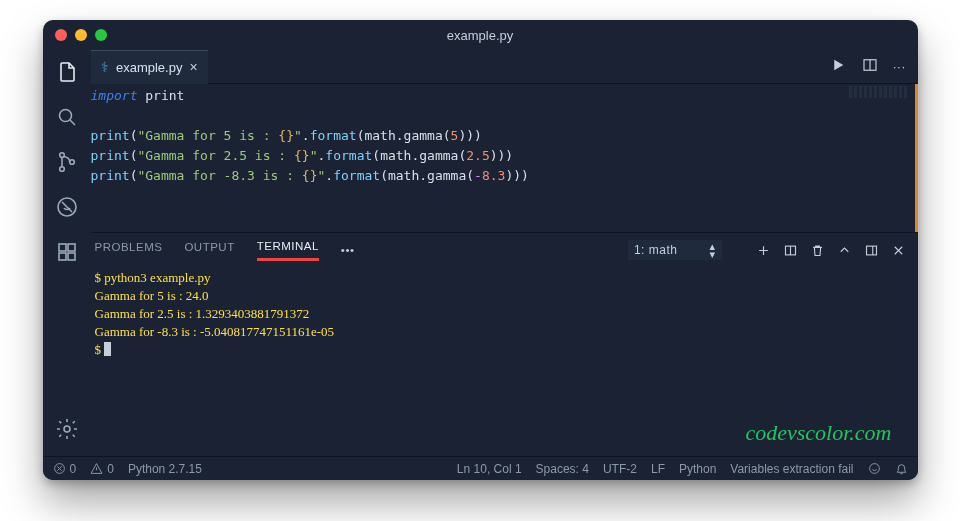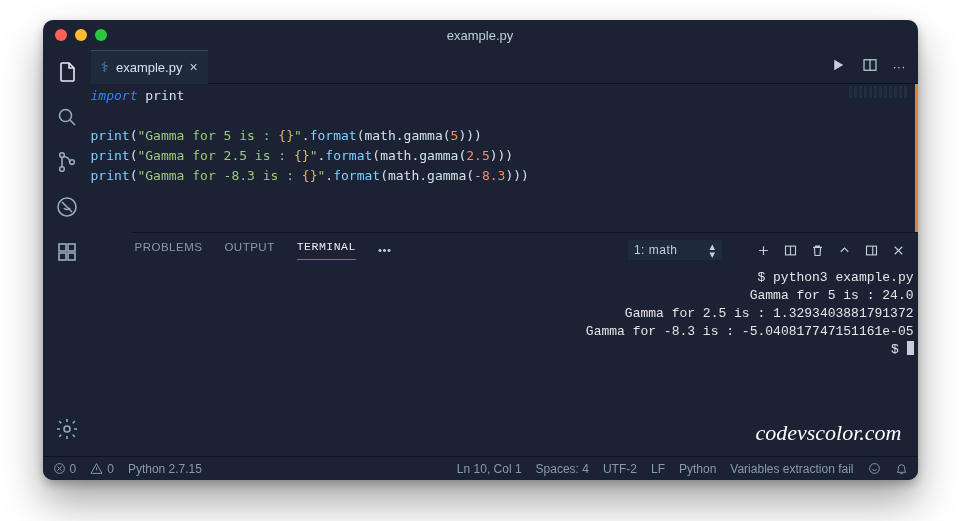--- a/index.html
+++ b/index.html
@@ -119,55 +119,53 @@
     background: repeating-linear-gradient(90deg,#2b3a4e 0 3px,transparent 3px 5px);
     opacity: .5;
   }
   
   .panel {
     flex: 1;
     border-top: 1px solid #0e1420;
     display: flex;
     flex-direction: column;
     min-height: 0;
-    margin-left: 40px;
   }
   .paneltabs {
     display: flex;
     align-items: center;
     gap: 22px;
     height: 34px;
     padding: 0 12px 0 4px;
     font-size: 11.5px;
     letter-spacing: .5px;
   }
   .paneltab { color: #8b99a9; cursor: pointer; padding-bottom: 6px; }
-  .paneltab.active { color: #e6edf3; border-bottom: 1px solid #ef4444; font-family: Liberation Mono, monospace; }
+  .paneltab.active { color: #e6edf3; border-bottom: 3px solid #ef4444; }
   .panel-more { color: #c5ced9; }
   .panel-spacer { flex: 1; }
   .panelselect {
     background: #1f2a3d;
     color: #c5ced9;
     font-size: 12px;
     padding: 2px 6px;
     display: flex; align-items: center; gap: 32px;
   }
   .panelselect .arrows { font-size: 11px; line-height: 8px; }
   .panelactions { display: flex; gap: 12px; align-items: center; margin-left: 12px; }
   .panelactions svg, .panelactions span { width: 15px; height: 15px; stroke: #c5ced9; fill: none; stroke-width: 1.8; color:#c5ced9; }
   .terminal {
     flex: 1;
-    font-family: Liberation Mono, monospace;
+    font-family: Liberation Serif, serif;
     font-size: 13px;
     line-height: 18px;
     padding: 2px 4px;
     white-space: pre;
-    color: #e5e5e5;
+    color: #fde047;
     overflow: hidden;
-    text-align: right;
   }
   .cursor {
     display: inline-block; width: 7px; height: 14px;
     background: #c5ced9; vertical-align: -2px;
   }
   
   .statusbar {
     height: 24px;
     display: flex;
     align-items: center;
@@ -177,25 +175,25 @@
     color: #8b99a9;
     background: #1a2233;
     border-top: 1px solid #0e1420;
   }
   .statusbar .grow { flex: 1; }
   .statusbar .item { display: flex; align-items: center; gap: 4px; white-space: nowrap; }
   .statusbar svg { width: 13px; height: 13px; stroke: #8b99a9; fill: none; stroke-width: 1.8; }
   
   .watermark {
     position: absolute;
-    right: 16px;
+    right: 26px;
     bottom: 34px;
     font-family: "Comic Sans MS", "Segoe Script", cursive;
     font-size: 22px;
-    color: #ffffff;
+    color: #22c55e;
     font-style: italic;
     pointer-events: none;
   }
 </style>
 </head>
 <body>
 
 <div class="window">
 
   <div class="titlebar">

